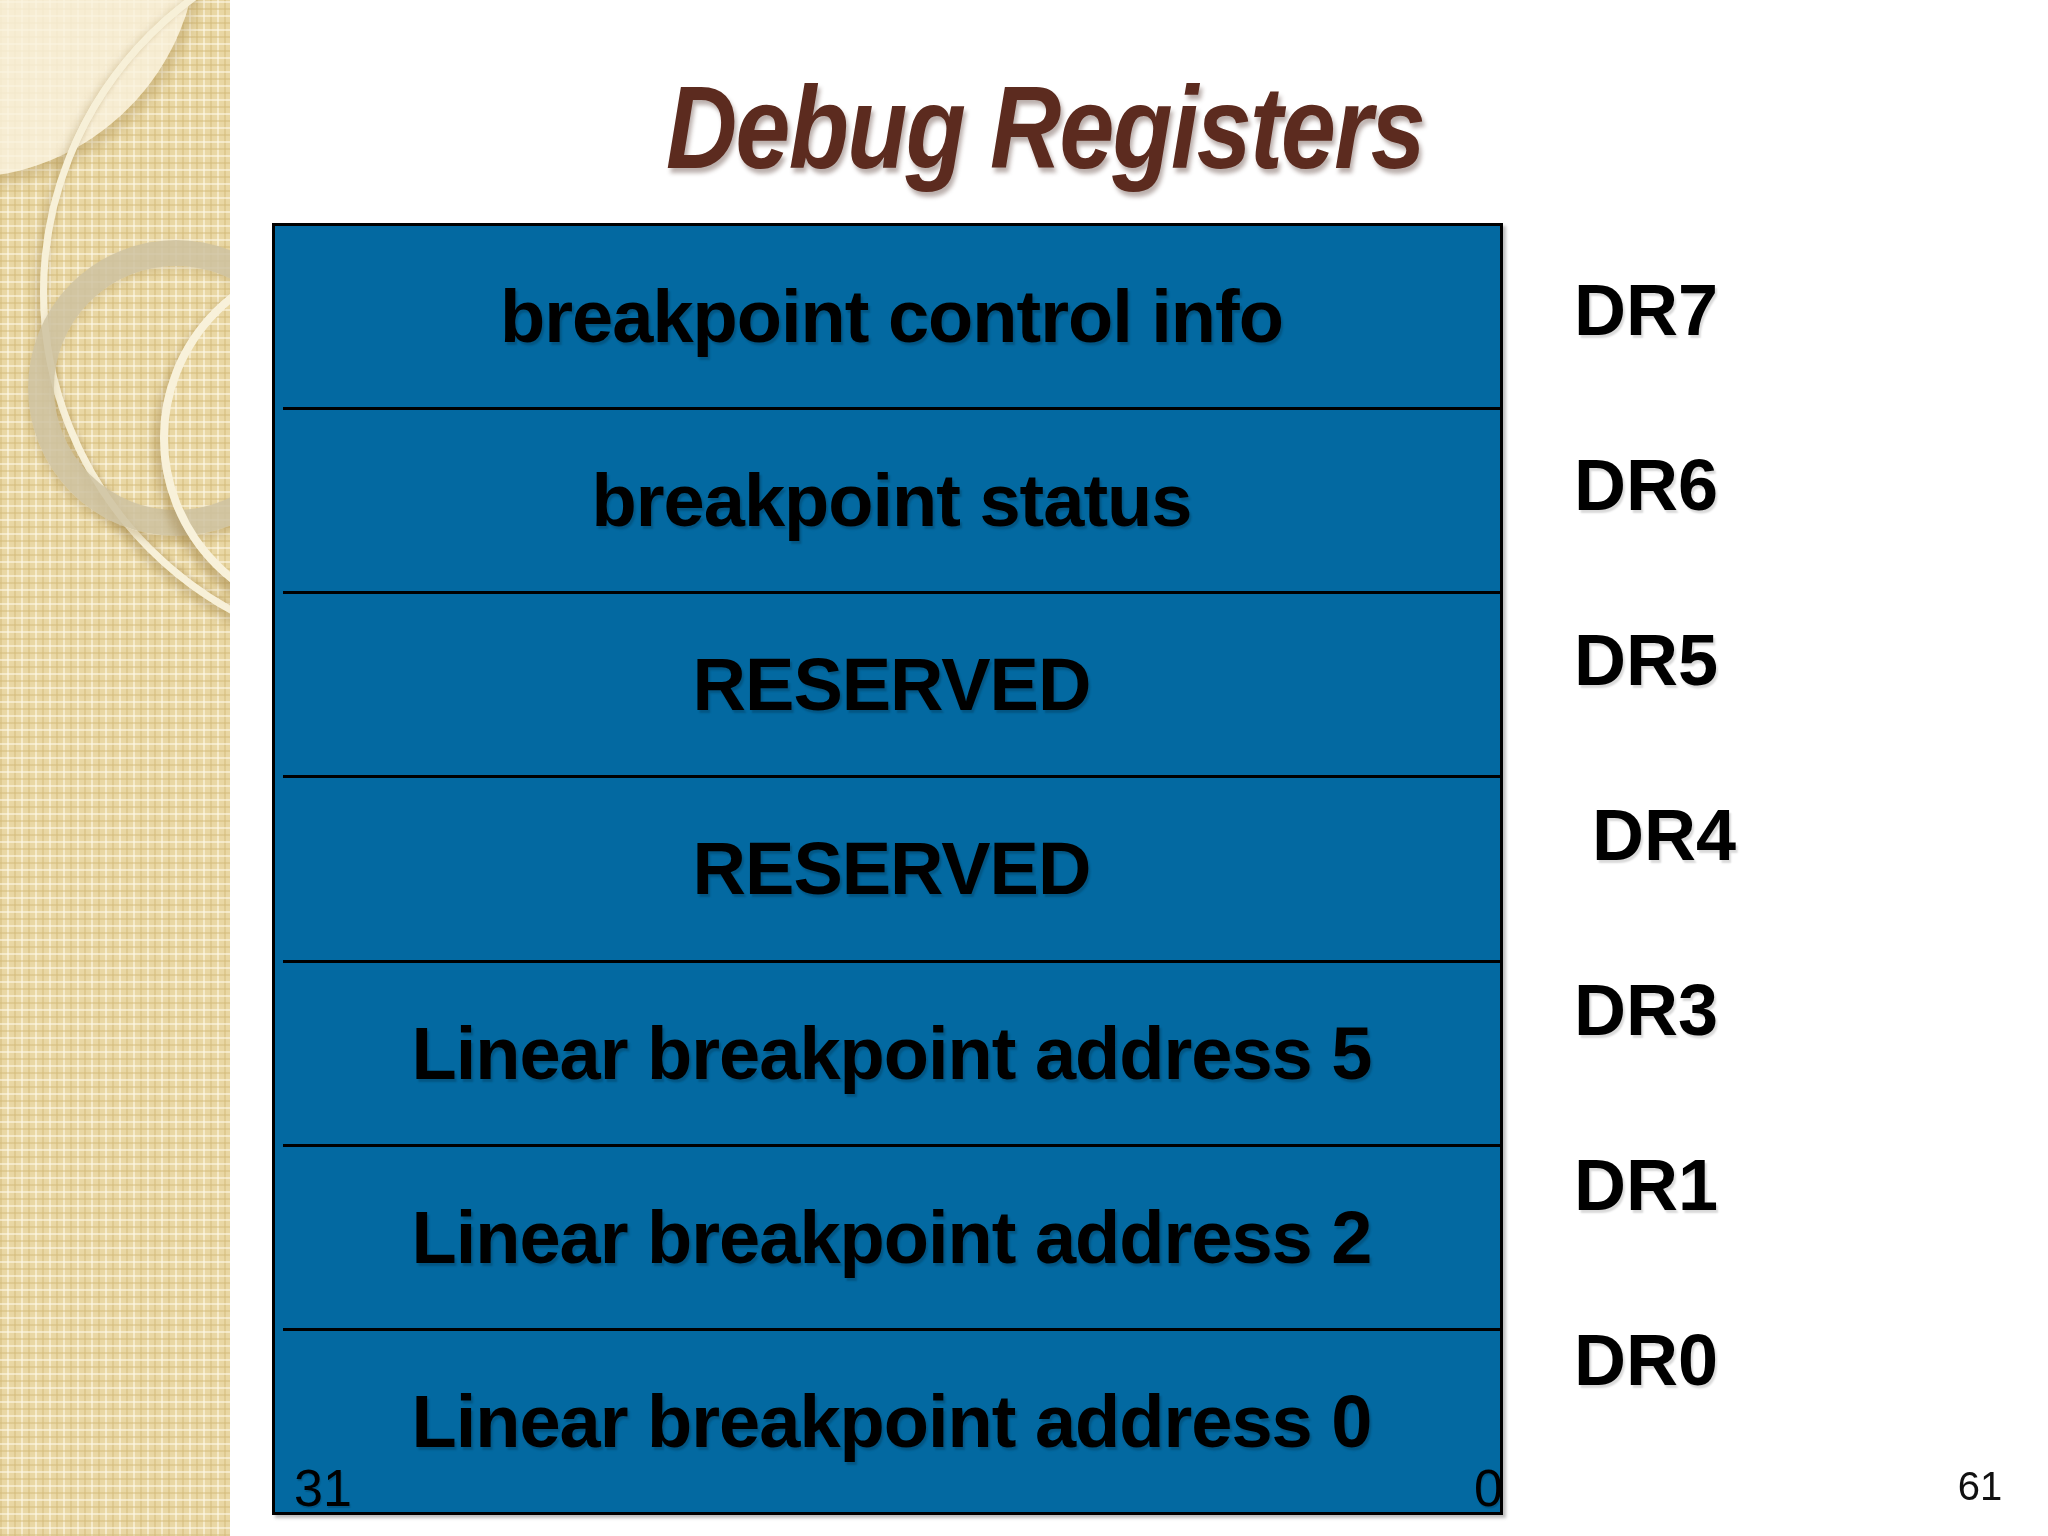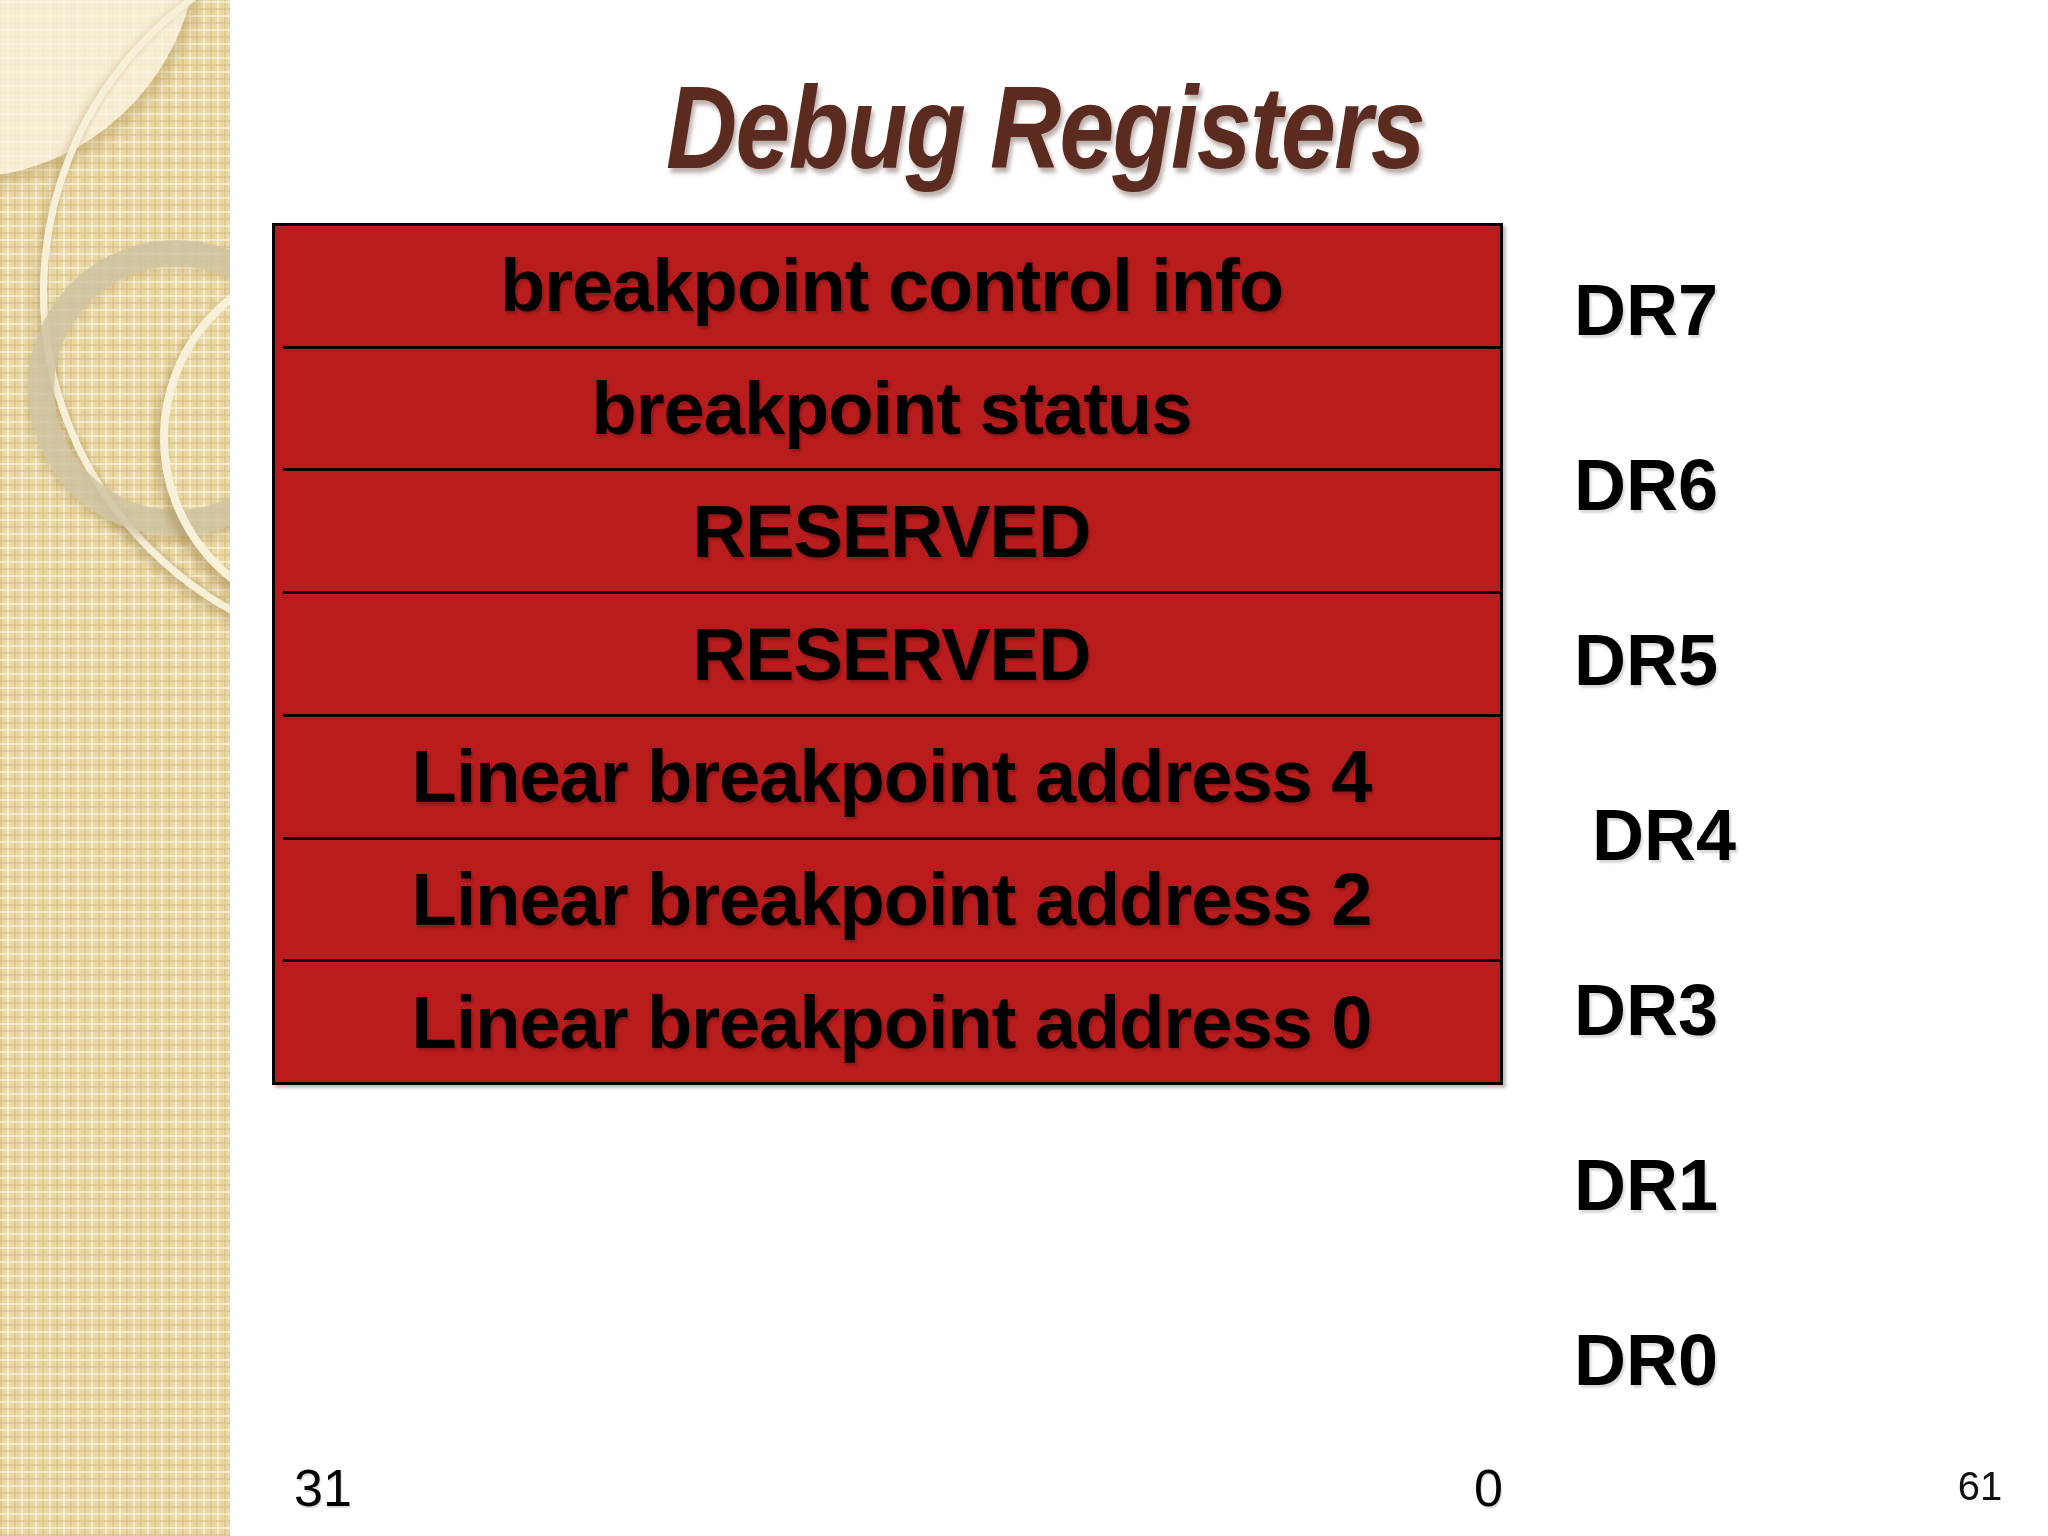--- a/index.html
+++ b/index.html
@@ -45,22 +45,22 @@
     font-style:italic;font-weight:bold;font-size:116px;line-height:1.25;
     letter-spacing:-2px;
     color:#5c2b1f;
     text-shadow:3px 5px 5px rgba(60,30,20,.35);
     transform:scaleX(.85);transform-origin:50% 50%;
     white-space:nowrap;
   }
 
   
   .reg-table{
-    position:absolute;left:272px;top:223px;width:1231px;height:862px;
-    box-sizing:border-box;background:#b91c1c;
+    position:absolute;left:272px;top:223px;width:1231px;height:1292px;
+    box-sizing:border-box;background:#0369a1;
     border:3px solid #000;
     box-shadow:3px 3px 3px rgba(110,110,110,.45);
     display:flex;flex-direction:column;padding-left:8px;
   }
   .reg-row{
     flex:1;display:flex;align-items:center;justify-content:center;
     border-bottom:3px solid #000;
     font-weight:bold;font-size:74px;letter-spacing:-1px;color:#000;
     text-shadow:2px 3px 2px rgba(0,0,0,.18);
     white-space:nowrap;
@@ -105,21 +105,21 @@
   <div class="ring-medium"></div>
 </div>
 
 <div class="title">Debug Registers</div>
 
 <div class="reg-table">
   <div class="reg-row">breakpoint control info</div>
   <div class="reg-row">breakpoint status</div>
   <div class="reg-row">RESERVED</div>
   <div class="reg-row">RESERVED</div>
-  <div class="reg-row">Linear breakpoint address 4</div>
+  <div class="reg-row">Linear breakpoint address 5</div>
   <div class="reg-row">Linear breakpoint address 2</div>
   <div class="reg-row">Linear breakpoint address 0</div>
 </div>
 
 <div class="dr-col">
   <div class="dr-cell">DR7</div>
   <div class="dr-cell">DR6</div>
   <div class="dr-cell">DR5</div>
   <div class="dr-cell indent">DR4</div>
   <div class="dr-cell">DR3</div>

